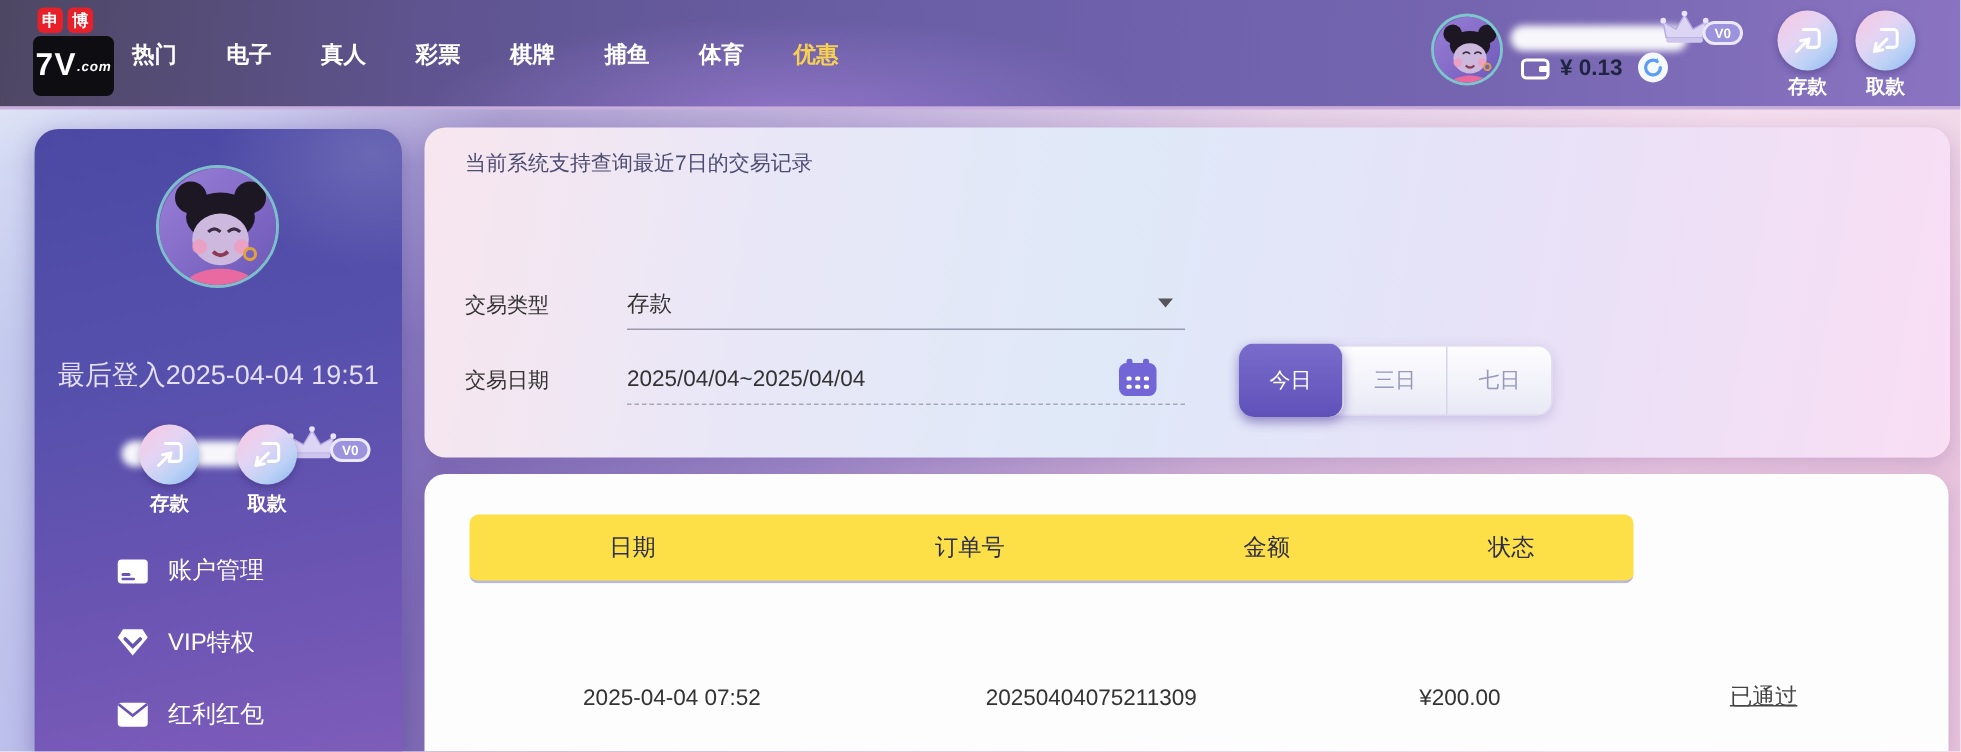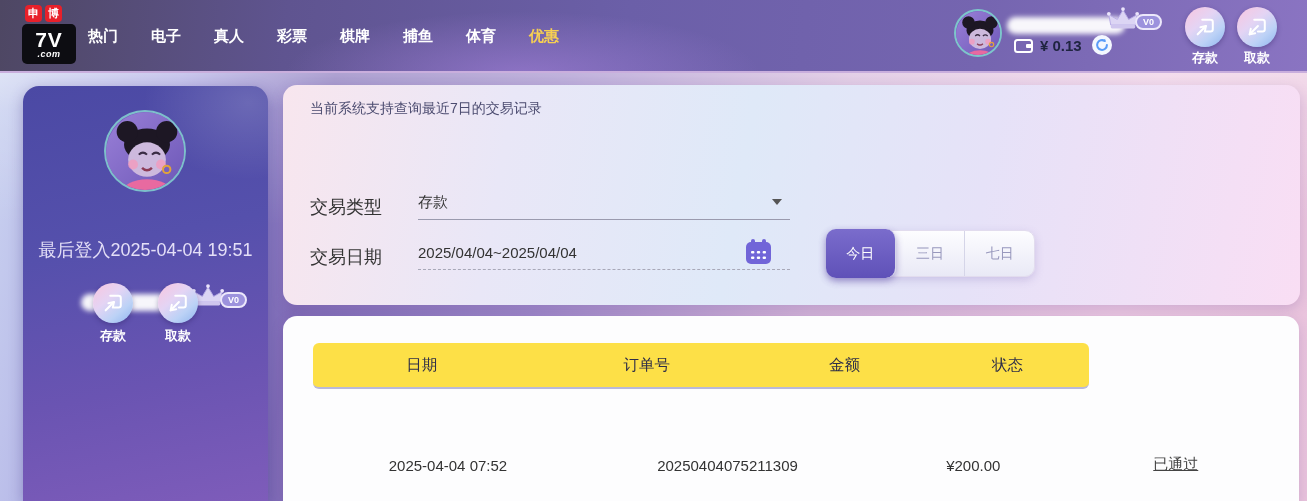--- a/index.html
+++ b/index.html
@@ -24,21 +24,21 @@
   .topbar::after{
     content:""; position:absolute; inset:0;
     background:radial-gradient(ellipse 340px 90px at 40% 105%, rgba(172,134,226,.55), transparent 70%);
     pointer-events:none;
   }
   .logo{ position:absolute; left:22px; top:5px; width:56px; cursor:pointer; z-index:3;}
   .logo-badges{ display:flex; gap:3px; margin-left:3px; }
   .logo-badge{ width:17px; height:17px; background:#e8202a; color:#fff; font-size:11px; font-weight:bold;
     border-radius:4px; display:flex; align-items:center; justify-content:center; }
   .logo-box{ margin-top:2px; width:54px; height:40px; background:#0d0d12; border-radius:5px;
-    display:flex; flex-direction:column; align-items:center; justify-content:center; }
+    display:flex; flex-direction:row; align-items:center; justify-content:center; }
   .logo-name{ color:#fff; font-weight:bold; font-size:21px; line-height:20px; letter-spacing:1px; }
   .logo-tld{ color:#fff; font-weight:bold; font-size:9px; line-height:9px; letter-spacing:.5px;font-style:italic;}
   .nav{ position:absolute; left:88px; top:0; height:73px; display:flex; align-items:center; gap:33px; z-index:3;}
   .nav-item{ color:#fff; font-size:15px; font-weight:bold; cursor:pointer; white-space:nowrap;text-align:right;}
   .nav-item.active{ color:#f7d052; }
 
   .tb-avatar{ position:absolute; left:954px; top:9px; width:48px; height:48px; border-radius:50%;
     border:2px solid rgba(126,216,205,.85); overflow:hidden; background:#7a5fc0; z-index:3; cursor:pointer;}
   .blur-pill{ position:absolute; background:rgba(255,255,255,.95); border-radius:10px; filter:blur(2.5px); z-index:3;}
   .tb-pill{ left:1007px; top:17px; width:118px; height:17px; }
@@ -79,21 +79,21 @@
   .sb-menu{ position:absolute; left:55px; top:284px; display:flex; flex-direction:column; gap:27px; }
   .sb-item{ display:flex; align-items:center; gap:13px; color:#fff; font-size:16px; cursor:pointer; white-space:nowrap;}
 
   
   .panel{ position:absolute; left:283px; top:85px; width:1017px; height:220px; border-radius:14px;
     background:linear-gradient(100deg,#f8e6ee 0%,#e9e7f7 22%,#dfe9f8 45%,#e6e2f8 68%,#f9def4 100%);
     box-shadow:0 4px 12px rgba(120,90,160,.25);}
   .page-title-row{ position:absolute; left:27px; top:15px; display:flex; align-items:baseline; gap:10px;}
   .page-title{ font-size:29px; font-weight:bold; color:#3c3c60; }
   .page-subtitle{ font-size:14px; color:#4c4c70; }
-  .form-label{ position:absolute; left:27px; font-size:18px; color:#333; }
+  .form-label{ position:absolute; left:27px; font-size:14px; color:#333; }
   .f-type-label{ top:110px; } .f-date-label{ top:160px; }
   .field{ position:absolute; left:135px; width:372px; height:34px; font-size:15px; color:#333;
     display:flex; align-items:center; cursor:pointer; background:transparent;}
   .f-type{ top:101px; border-bottom:1px solid #9a9aae; }
   .f-date{ top:151px; border-bottom:1px dashed #a8a8b8; }
   .caret{ position:absolute; right:8px; top:13px; width:0; height:0;
     border-left:5px solid transparent; border-right:5px solid transparent; border-top:6px solid #555; }
   .cal-ic{ position:absolute; right:18px; top:3px; }
   .range-group{ position:absolute; left:544px; top:145px; width:208px; height:47px; display:flex;
     border-radius:10px; background:linear-gradient(#fdfdff,#e9e9f6); border:1px solid #e2dcee;
@@ -247,20 +247,44 @@
   <div class="circle-lbl sb-dep-l">存款</div>
   <div class="circle-btn sb-wd">
     <svg width="22" height="22" viewBox="0 0 24 24">
       <path d="M9 4 h9 a2.5 2.5 0 0 1 2.5 2.5 v8 a2.5 2.5 0 0 1 -2.5 2.5 h-5" fill="none" stroke="#fff" stroke-width="2.2" stroke-linecap="round"></path>
       <path d="M13 11 L4 20" stroke="#fff" stroke-width="2.2" stroke-linecap="round"></path>
       <path d="M4 20 l6 -1.2 M4 20 l1.2 -6" stroke="#fff" stroke-width="2.2" stroke-linecap="round"></path>
     </svg>
   </div>
   <div class="circle-lbl sb-wd-l">取款</div>
 
+  <div class="sb-menu">
+    <div class="sb-item">
+      <svg width="21" height="18" viewBox="0 0 21 18">
+        <rect x="0.5" y="1" width="20" height="16" rx="2.5" fill="#fff"></rect>
+        <rect x="3" y="10" width="6" height="2" rx="1" fill="#6a54b2"></rect>
+        <rect x="3" y="13.2" width="9" height="1.6" rx="0.8" fill="#6a54b2"></rect>
+      </svg>
+      <span>账户管理</span>
+    </div>
+    <div class="sb-item">
+      <svg width="21" height="19" viewBox="0 0 21 19">
+        <path d="M10.5 18 L0.5 6 L4 0.5 H17 L20.5 6 Z" fill="#fff"></path>
+        <path d="M5.5 7 L10.5 12 L15.5 7" fill="none" stroke="#6a54b2" stroke-width="2.4" stroke-linecap="round"></path>
+      </svg>
+      <span>VIP特权</span>
+    </div>
+    <div class="sb-item">
+      <svg width="21" height="17" viewBox="0 0 21 17">
+        <rect x="0.5" y="0.5" width="20" height="16" rx="2.5" fill="#fff"></rect>
+        <path d="M1 1.5 L10.5 9 L20 1.5" fill="none" stroke="#6a54b2" stroke-width="1.8"></path>
+      </svg>
+      <span>红利红包</span>
+    </div>
+  </div>
 </div>
 
 <div class="panel">
   <div class="page-title-row">
     <div class="page-subtitle">当前系统支持查询最近7日的交易记录</div>
   </div>
 
   <div class="form-label f-type-label">交易类型</div>
   <div class="field f-type">
     <span>存款</span>

